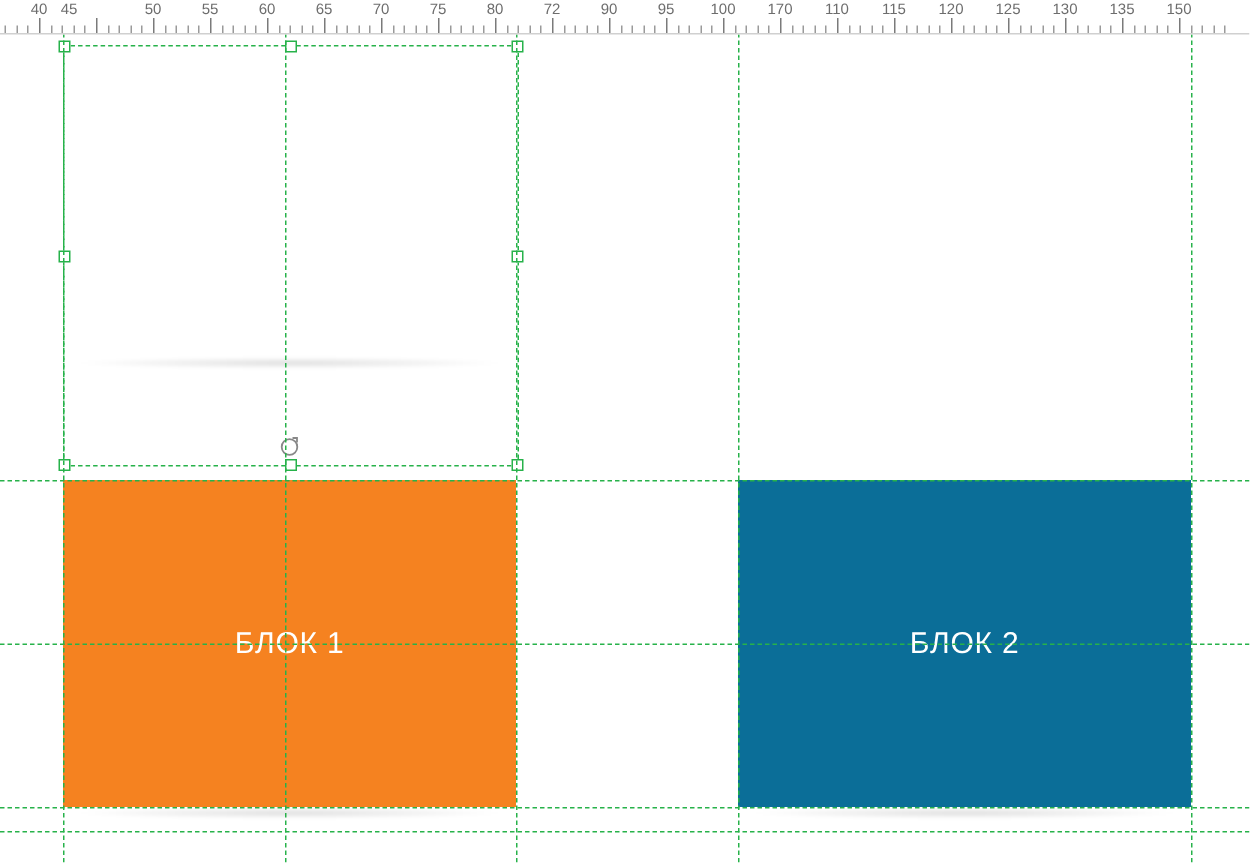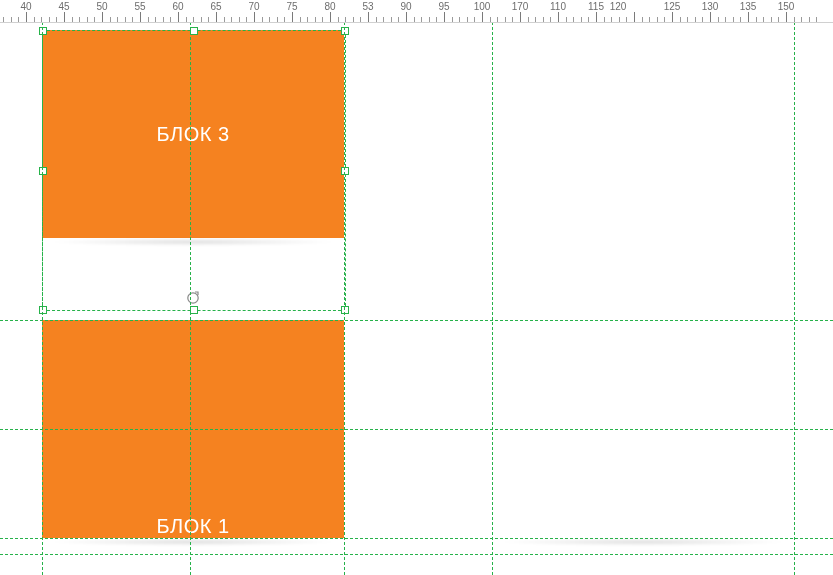--- a/index.html
+++ b/index.html
@@ -125,21 +125,21 @@
       <div class="tick minor" style="left: 3.2px;"></div>
       <div class="tick minor" style="left: 10.8px;"></div>
       <div class="tick minor" style="left: 18.4px;"></div>
       <div class="tick major" style="left: 26px;"></div>
       <div class="tick-label" style="left: 26px;">40</div>
       <div class="tick minor" style="left: 33.6px;"></div>
       <div class="tick minor" style="left: 41.2px;"></div>
       <div class="tick minor" style="left: 48.8px;"></div>
       <div class="tick minor" style="left: 56.4px;"></div>
       <div class="tick major" style="left: 64px;"></div>
-      <div class="tick-label" style="left: 64px;">45</div>
+      <div class="tick-label" style="left: 46px;">45</div>
       <div class="tick minor" style="left: 71.6px;"></div>
       <div class="tick minor" style="left: 79.2px;"></div>
       <div class="tick minor" style="left: 86.8px;"></div>
       <div class="tick minor" style="left: 94.4px;"></div>
       <div class="tick major" style="left: 102px;"></div>
       <div class="tick-label" style="left: 102px;">50</div>
       <div class="tick minor" style="left: 109.6px;"></div>
       <div class="tick minor" style="left: 117.2px;"></div>
       <div class="tick minor" style="left: 124.8px;"></div>
       <div class="tick minor" style="left: 132.4px;"></div>
@@ -173,21 +173,21 @@
       <div class="tick minor" style="left: 307.2px;"></div>
       <div class="tick minor" style="left: 314.8px;"></div>
       <div class="tick minor" style="left: 322.4px;"></div>
       <div class="tick major" style="left: 330px;"></div>
       <div class="tick-label" style="left: 330px;">80</div>
       <div class="tick minor" style="left: 337.6px;"></div>
       <div class="tick minor" style="left: 345.2px;"></div>
       <div class="tick minor" style="left: 352.8px;"></div>
       <div class="tick minor" style="left: 360.4px;"></div>
       <div class="tick major" style="left: 368px;"></div>
-      <div class="tick-label" style="left: 368px;">53</div>
+      <div class="tick-label" style="left: 368px;">72</div>
       <div class="tick minor" style="left: 375.6px;"></div>
       <div class="tick minor" style="left: 383.2px;"></div>
       <div class="tick minor" style="left: 390.8px;"></div>
       <div class="tick minor" style="left: 398.4px;"></div>
       <div class="tick major" style="left: 406px;"></div>
       <div class="tick-label" style="left: 406px;">90</div>
       <div class="tick minor" style="left: 413.6px;"></div>
       <div class="tick minor" style="left: 421.2px;"></div>
       <div class="tick minor" style="left: 428.8px;"></div>
       <div class="tick minor" style="left: 436.4px;"></div>
@@ -215,21 +215,21 @@
       <div class="tick minor" style="left: 573.2px;"></div>
       <div class="tick minor" style="left: 580.8px;"></div>
       <div class="tick minor" style="left: 588.4px;"></div>
       <div class="tick major" style="left: 596px;"></div>
       <div class="tick-label" style="left: 596px;">115</div>
       <div class="tick minor" style="left: 603.6px;"></div>
       <div class="tick minor" style="left: 611.2px;"></div>
       <div class="tick minor" style="left: 618.8px;"></div>
       <div class="tick minor" style="left: 626.4px;"></div>
       <div class="tick major" style="left: 634px;"></div>
-      <div class="tick-label" style="left: 618px;">120</div>
+      <div class="tick-label" style="left: 634px;">120</div>
       <div class="tick minor" style="left: 641.6px;"></div>
       <div class="tick minor" style="left: 649.2px;"></div>
       <div class="tick minor" style="left: 656.8px;"></div>
       <div class="tick minor" style="left: 664.4px;"></div>
       <div class="tick major" style="left: 672px;"></div>
       <div class="tick-label" style="left: 672px;">125</div>
       <div class="tick minor" style="left: 679.6px;"></div>
       <div class="tick minor" style="left: 687.2px;"></div>
       <div class="tick minor" style="left: 694.8px;"></div>
       <div class="tick minor" style="left: 702.4px;"></div>
@@ -249,30 +249,30 @@
       <div class="tick-label" style="left: 786px;">150</div>
       <div class="tick minor" style="left: 793.6px;"></div>
       <div class="tick minor" style="left: 801.2px;"></div>
       <div class="tick minor" style="left: 808.8px;"></div>
       <div class="tick minor" style="left: 816.4px;"></div>
     </div>
 </div>
 
 <div class="canvas" id="canvas">
 
-  <div class="block block-orange" id="block3" style="left:42px; top:8px; width:302px; height:208px;">
-    <span class="label">БЛОК 3</span>
-  </div>
   <div class="shadow" style="left:50px; top:216px; width:286px;"></div>
 
-  <div class="block block-orange" id="block1" style="left:42px; top:298px; width:302px; height:218px;align-items:flex-end;">
+  <div class="block block-orange" id="block1" style="left:42px; top:298px; width:302px; height:218px;">
     <span class="label">БЛОК 1</span>
   </div>
   <div class="shadow" style="left:50px; top:516px; width:286px;"></div>
 
+  <div class="block block-blue" id="block2" style="left:492px; top:298px; width:302px; height:218px;">
+    <span class="label">БЛОК 2</span>
+  </div>
   <div class="shadow" style="left:500px; top:516px; width:286px;"></div>
 
   <div class="selection" id="selection" style="left:42px; top:8px; width:302px; height:279px;">
     <div class="handle h-tl"></div>
     <div class="handle h-tc"></div>
     <div class="handle h-tr"></div>
     <div class="handle h-ml"></div>
     <div class="handle h-mr"></div>
     <div class="handle h-bl"></div>
     <div class="handle h-bc"></div>

